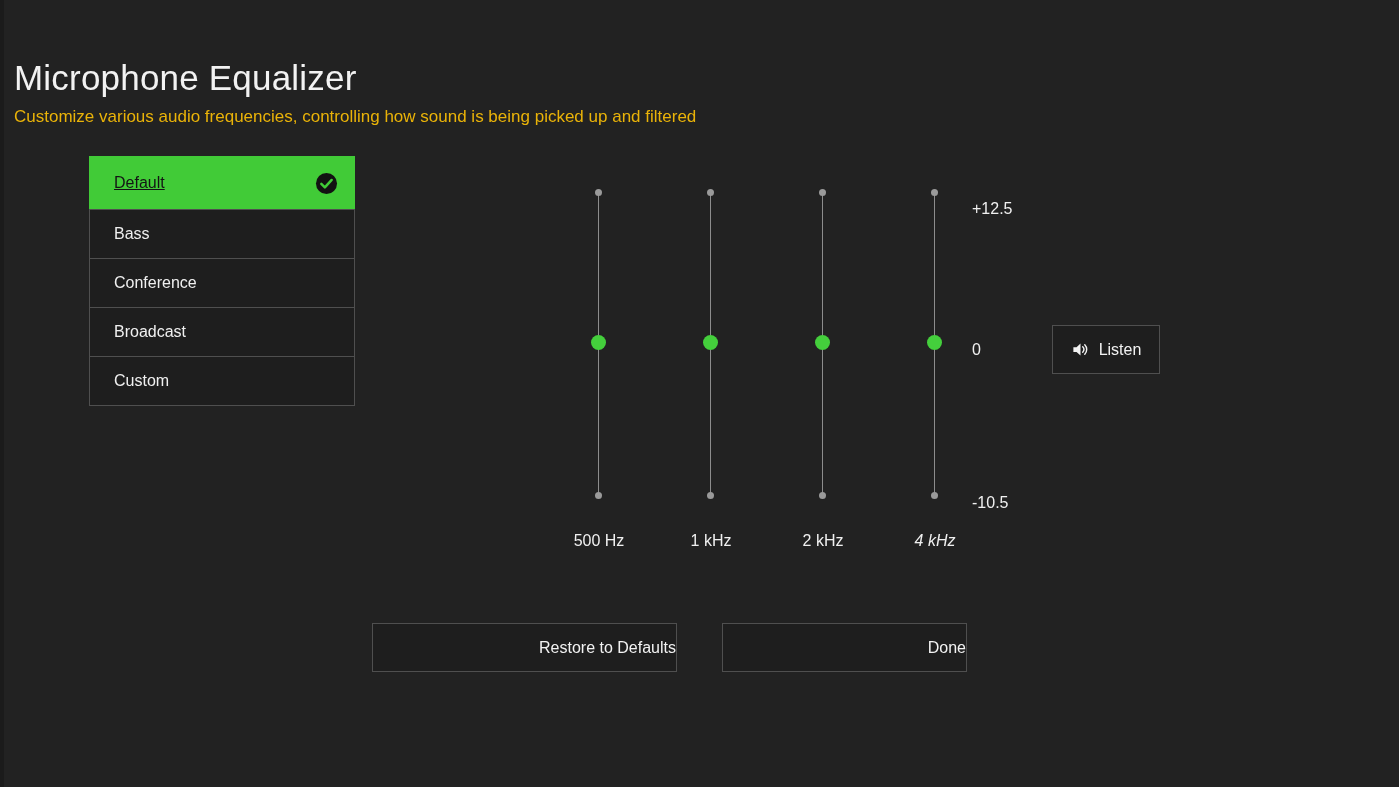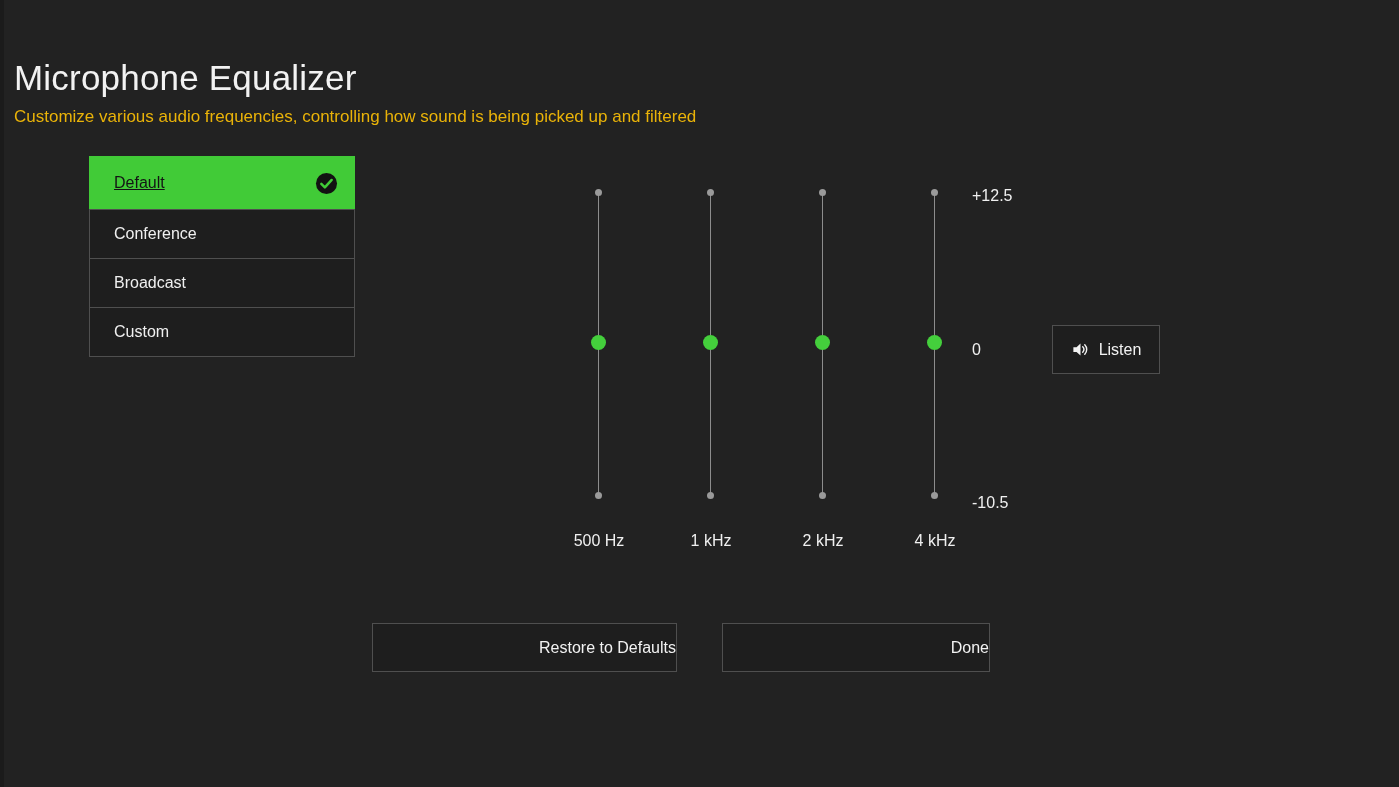--- a/index.html
+++ b/index.html
@@ -130,21 +130,21 @@
   }
 
   .scale-label {
     position: absolute;
     left: 432px;
     width: 90px;
     font-size: 16px;
     color: #f0f0f0;
     text-align: left;
   }
-  .scale-max { top: 1px; }
+  .scale-max { top: 14px; }
   .scale-mid { top: 155px; }
   .scale-min { top: 308px; }
 
   
   .listen-button {
     position: absolute;
     left: 1052px;
     top: 325px;
     width: 108px;
     height: 49px;
@@ -173,21 +173,21 @@
     box-sizing: border-box;
     border: 1px solid #4f4f4f;
     background: #1e1e1e;
     display: flex;
     align-items: center;
     justify-content: flex-end;
     font-size: 16px;
     color: #f2f2f2;
   }
   .btn-restore { left: 0; width: 305px; }
-  .btn-done { left: 350px; width: 268px; }
+  .btn-done { left: 350px; width: 245px; }
 </style>
 </head>
 <body>
 
 <div class="edge-strip"></div>
 
 <div class="header">
   <h1 class="page-title">Microphone Equalizer</h1>
   <p class="page-subtitle">Customize various audio frequencies, controlling how sound is being picked up and filtered</p>
 </div>
@@ -197,20 +197,23 @@
   <div class="preset-item selected">
     <span class="preset-label">Default</span>
     <span class="check-icon">
       <svg viewBox="0 0 24 24" width="23" height="23">
         <circle cx="12" cy="12" r="11" fill="#121212"></circle>
         <path d="M6.6 12.3 L10.3 16 L17.4 8.3" fill="none" stroke="#41cb37" stroke-width="2.6" stroke-linecap="round" stroke-linejoin="round"></path>
       </svg>
     </span>
   </div>
 
+  <div class="preset-item">
+    <span class="preset-label">Bass</span>
+  </div>
 
   <div class="preset-item">
     <span class="preset-label">Conference</span>
   </div>
 
   <div class="preset-item">
     <span class="preset-label">Broadcast</span>
   </div>
 
   <div class="preset-item">
@@ -238,21 +241,21 @@
   </div>
 
   <div class="slider-col" style="left:227px;">
     <div class="rail"></div>
     <div class="cap top"></div>
     <div class="cap bottom"></div>
     <div class="thumb"></div>
     <div class="freq-label">2 kHz</div>
   </div>
 
-  <div class="slider-col" style="left:339px;">
+  <div class="slider-col" style="left:339px;font-style:italic;">
     <div class="rail"></div>
     <div class="cap top"></div>
     <div class="cap bottom"></div>
     <div class="thumb"></div>
     <div class="freq-label">4 kHz</div>
   </div>
 
   <div class="scale-label scale-max">+12.5</div>
   <div class="scale-label scale-mid">0</div>
   <div class="scale-label scale-min">-10.5</div>

